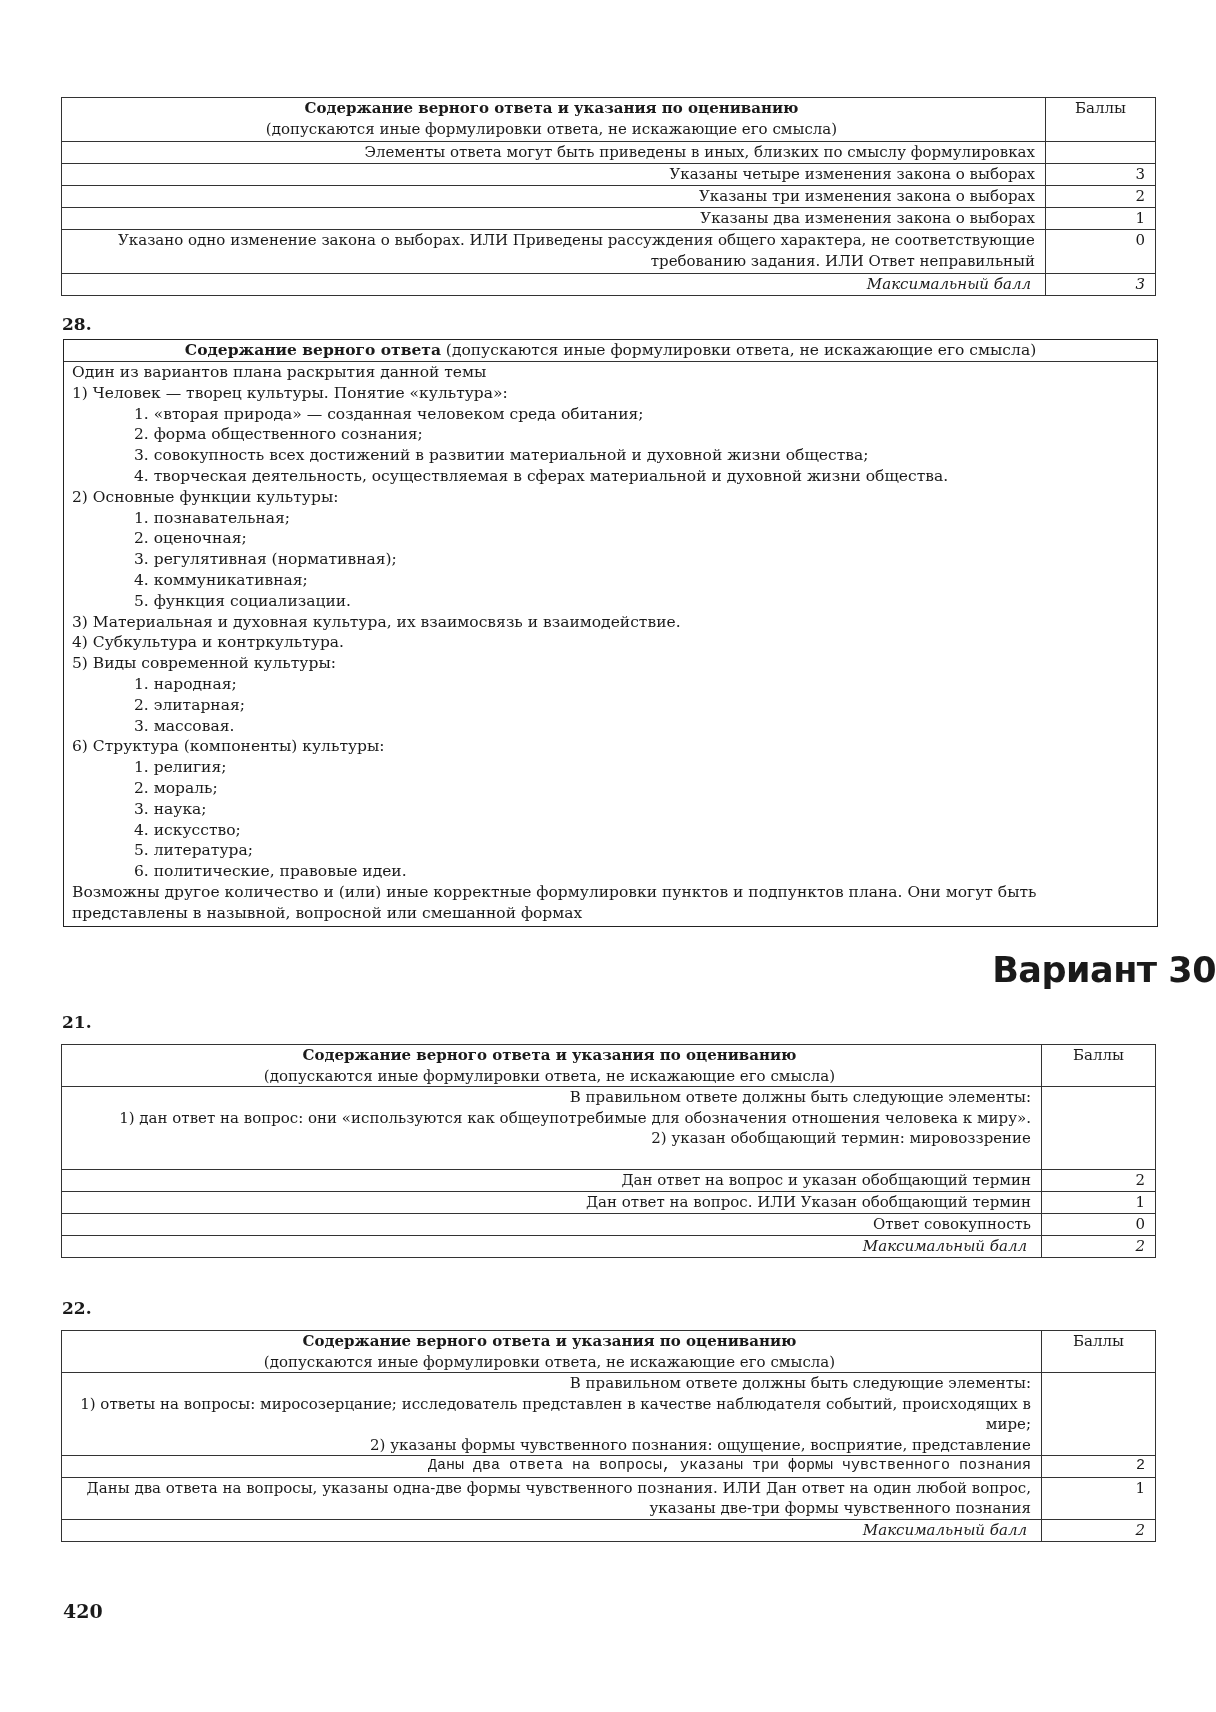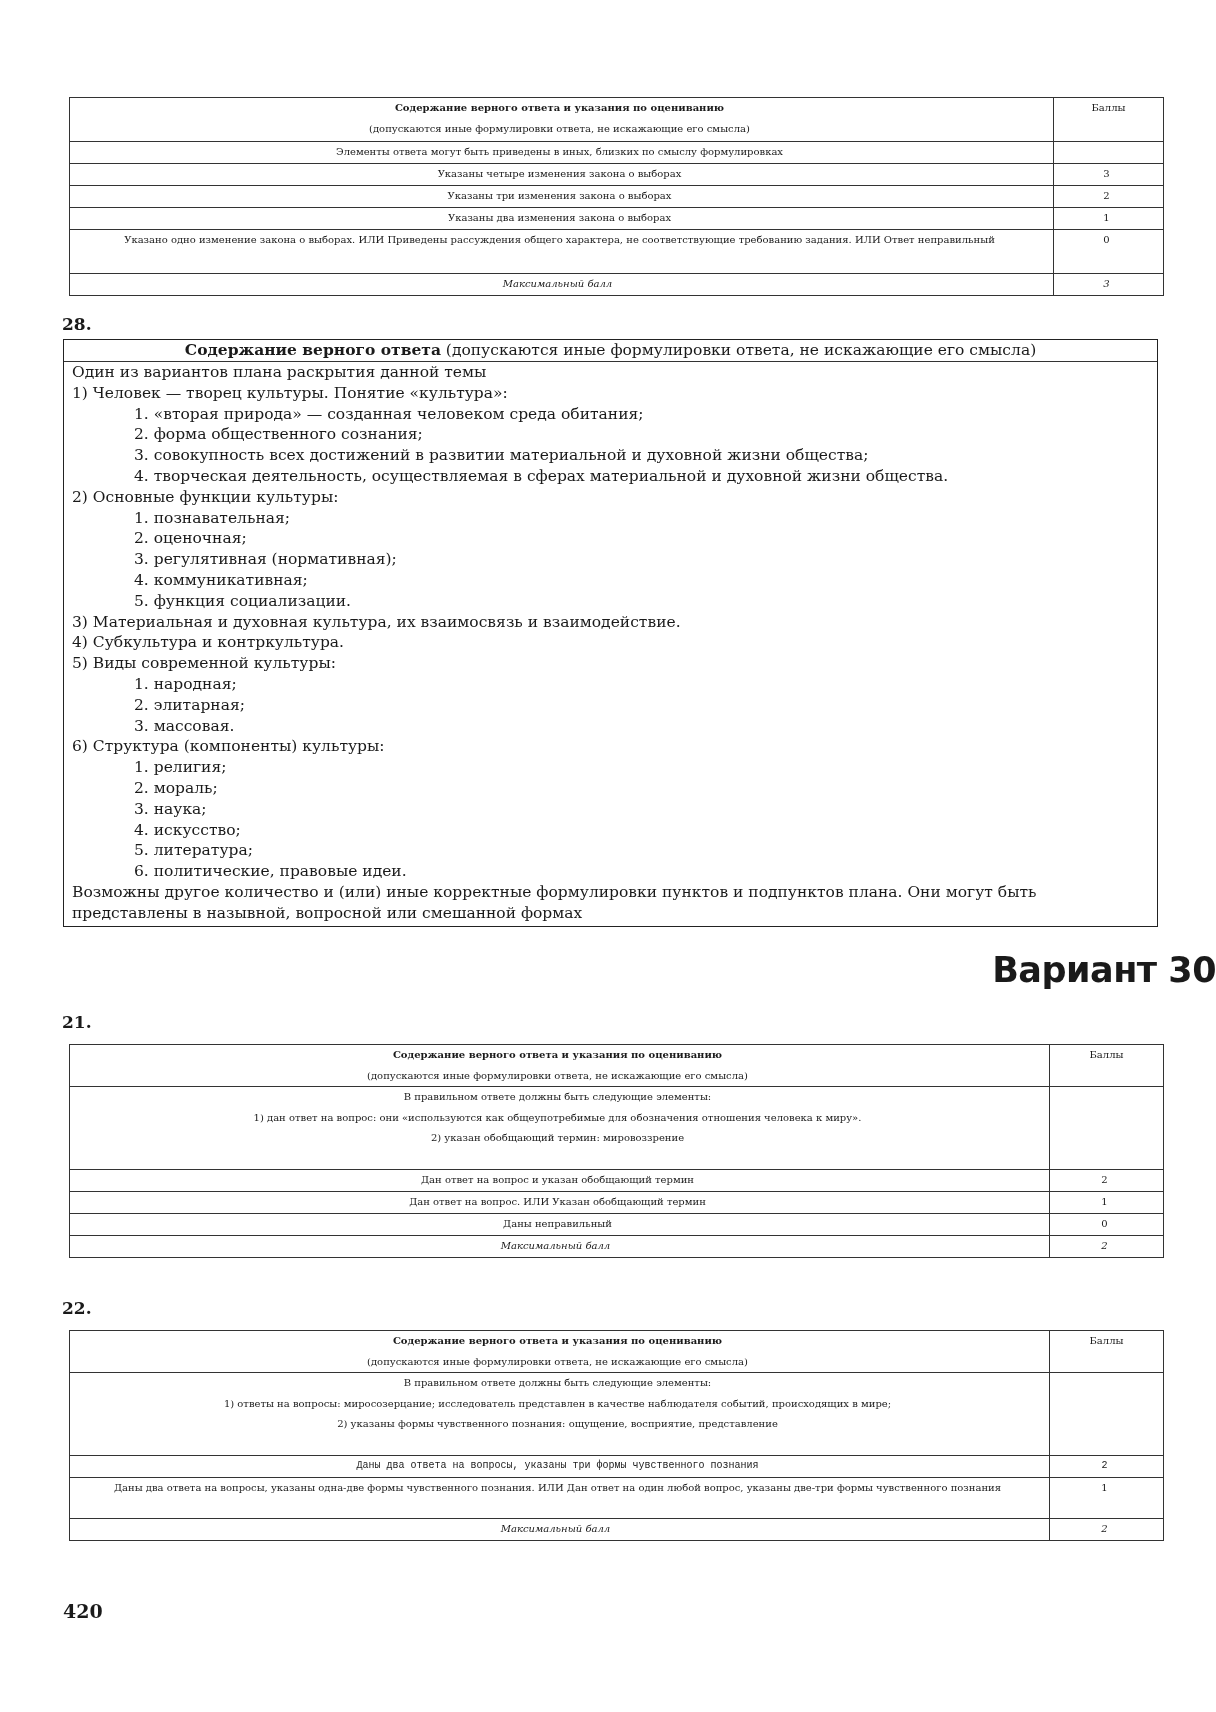--- a/index.html
+++ b/index.html
@@ -2,31 +2,31 @@
 <html><head>
 <meta charset="utf-8">
 <style>
   html, body { margin: 0; padding: 0; background: #ffffff; }
   body {
     width: 1216px; height: 1712px; position: relative; overflow: hidden;
     font-family: "DejaVu Serif", "Liberation Serif", serif;
     color: #1a1a1a;
   }
   table.grid {
-    position: absolute; left: 69px; width: 1095px;
+    position: absolute; left: 61px; width: 1095px;
     border-collapse: collapse; table-layout: fixed;
     border: 1.5px solid #222;
-    font-size: 10px; line-height: 20.5px;
+    font-size: 15px; line-height: 20.5px;
   }
   table.grid td, table.grid th {
     border: 1.2px solid #333;
     padding: 0 10px 0 6px;
     vertical-align: top;
     font-weight: normal;
-    text-align: center;
+    text-align: right;
   }
   table.grid th { text-align: center; }
   .hdr-main { font-weight: bold; display: block; }
   .hdr-sub { display: block; }
   .balls-col { width: 98px; text-align: center !important; padding: 0 !important; }
   .balls-hdr { font-weight: bold; }
   .score { text-align: center; }
   .max-label { text-align: left; font-style: italic; padding-right: 14px !important; }
   .max-val { font-style: italic; text-align: center; }
   .task-num { position: absolute; left: 62px; font-weight: bold; font-size: 17px; }
@@ -156,21 +156,21 @@
   </tr>
   <tr style="height:22px;">
     <td>Дан ответ на вопрос и указан обобщающий термин</td>
     <td class="score">2</td>
   </tr>
   <tr style="height:21px;">
     <td>Дан ответ на вопрос. ИЛИ Указан обобщающий термин</td>
     <td class="score">1</td>
   </tr>
   <tr style="height:22px;">
-    <td>Даны неправильный</td>
+    <td>Ответ совокупность</td>
     <td class="score">0</td>
   </tr>
   <tr style="height:22px;">
     <td class="max-label">Максимальный балл</td>
     <td class="max-val">2</td>
   </tr>
 </tbody>
   </table>
 
 <div class="task-num" style="top:1298px;">22.</div>

